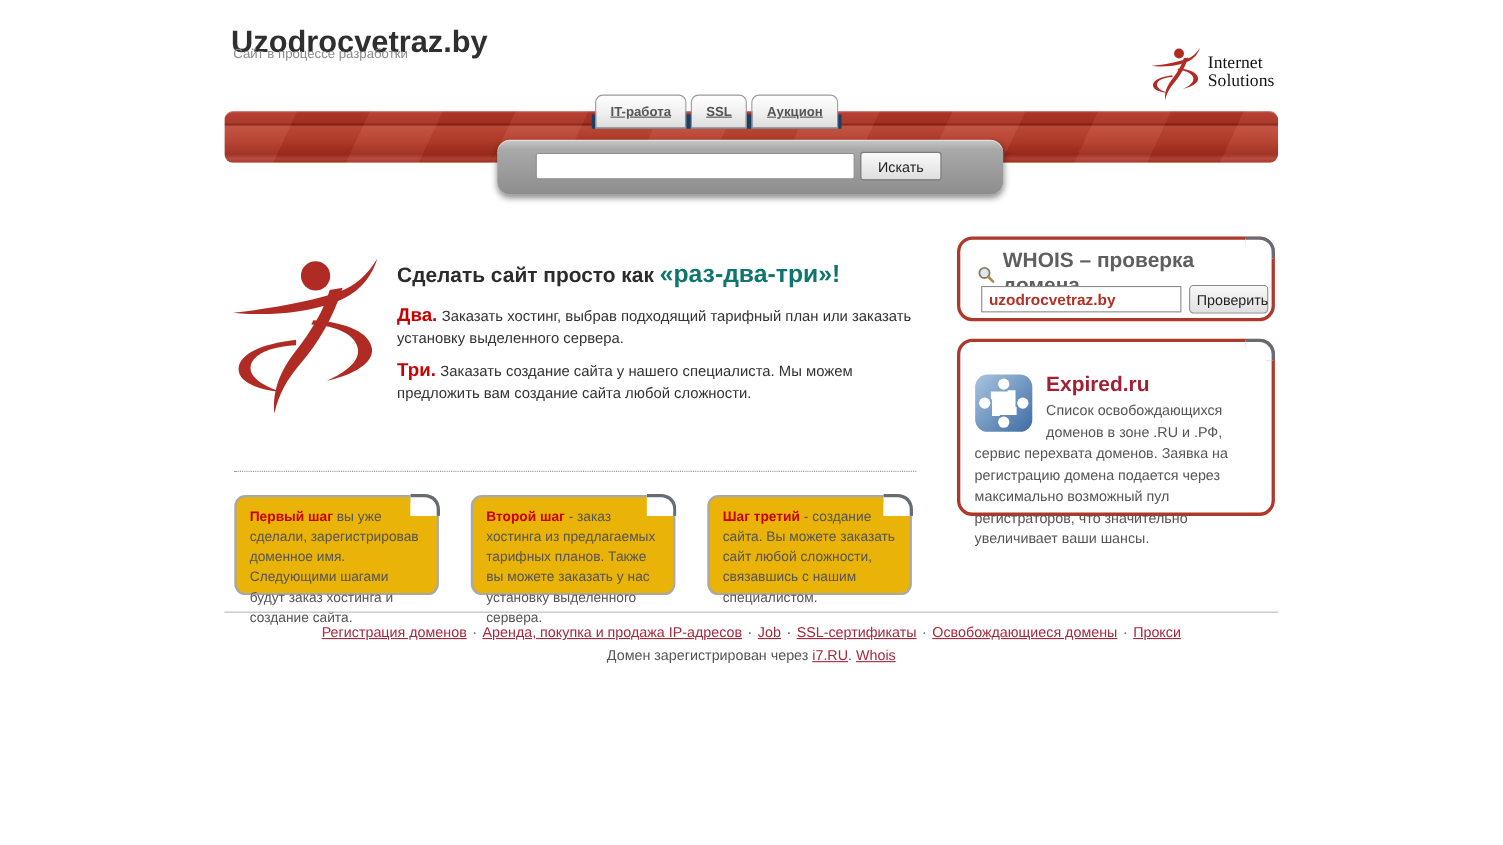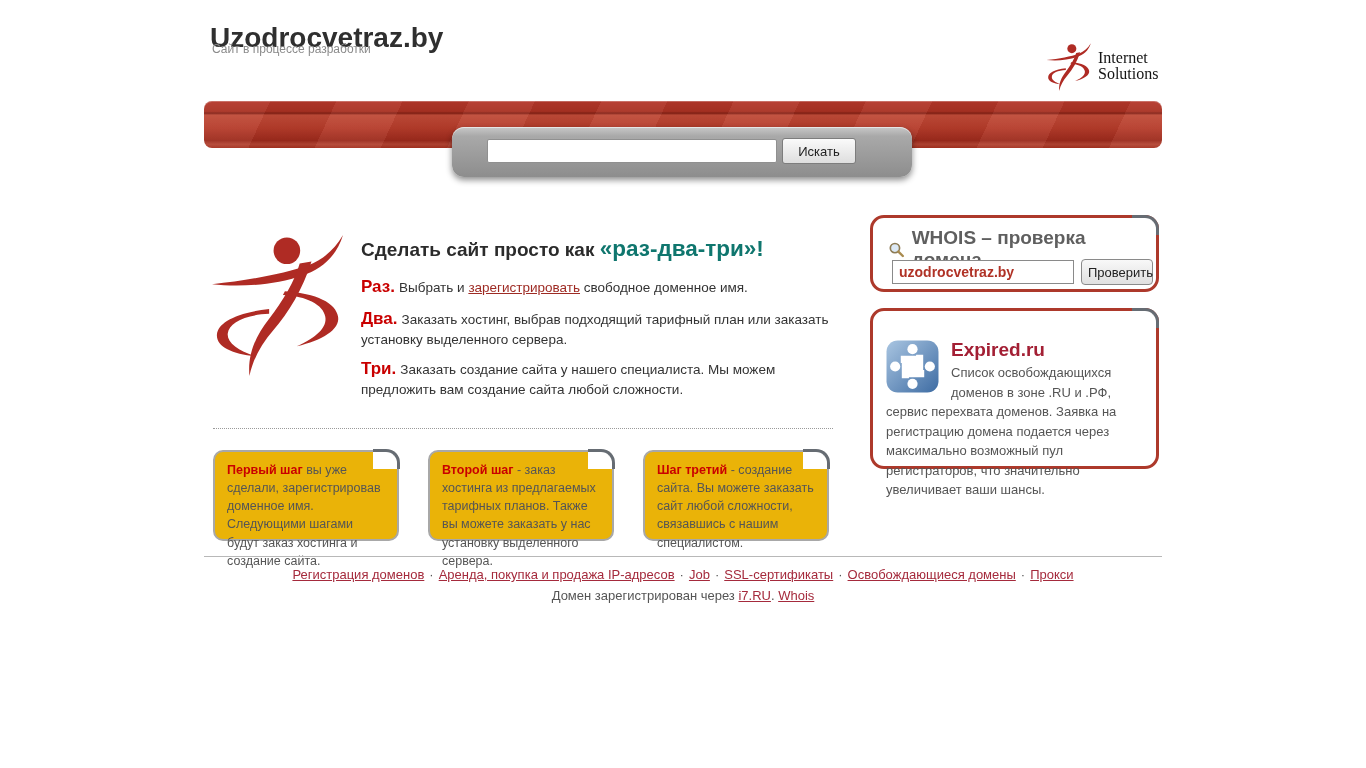--- a/index.html
+++ b/index.html
@@ -107,35 +107,39 @@
   <div class="is-logo">
     <svg viewBox="0 0 135 150">
       <use href="#dancer-figure" fill="#af2b24"></use>
     </svg>
     <div class="is-logo-text">
       <div>Internet</div>
       <div>Solutions</div>
     </div>
   </div>
 
+  <div class="tabs">
+    <a class="tab">IT-работа</a>
+    <a class="tab">SSL</a>
+    <a class="tab">Аукцион</a>
+  </div>
 
   <div class="banner"></div>
   <div class="search-wrap">
     <input class="search-input" type="text" value="" style="">
     <button class="search-btn">Искать</button>
   </div>
 
   <svg class="figure-logo" viewBox="0 0 135 150">
     <use href="#dancer-figure" fill="#af2b24"></use>
   </svg>
 
   <div class="main-col">
     <h2 class="main-heading"><span>Сделать сайт просто как </span><span class="accent">«раз-два-три»!</span></h2>
 
-    <p class="step-par"><span class="step-num">Раз.</span><span>Выбрать и </span><a class="reg-link">зарегистрировать</a><span> свободное доменное имя.</span></p>
 
     <p class="step-par"><span class="step-num">Два.</span><span>Заказать хостинг, выбрав подходящий тарифный план или заказать установку выделенного сервера.</span></p>
 
     <p class="step-par"><span class="step-num">Три.</span><span>Заказать создание сайта у нашего специалиста. Мы можем предложить вам создание сайта любой сложности.</span></p>
   </div>
 
   <div class="dotted-divider"></div>
 
   <div class="sbox" id="sbox1">
     <div class="fold"></div>

